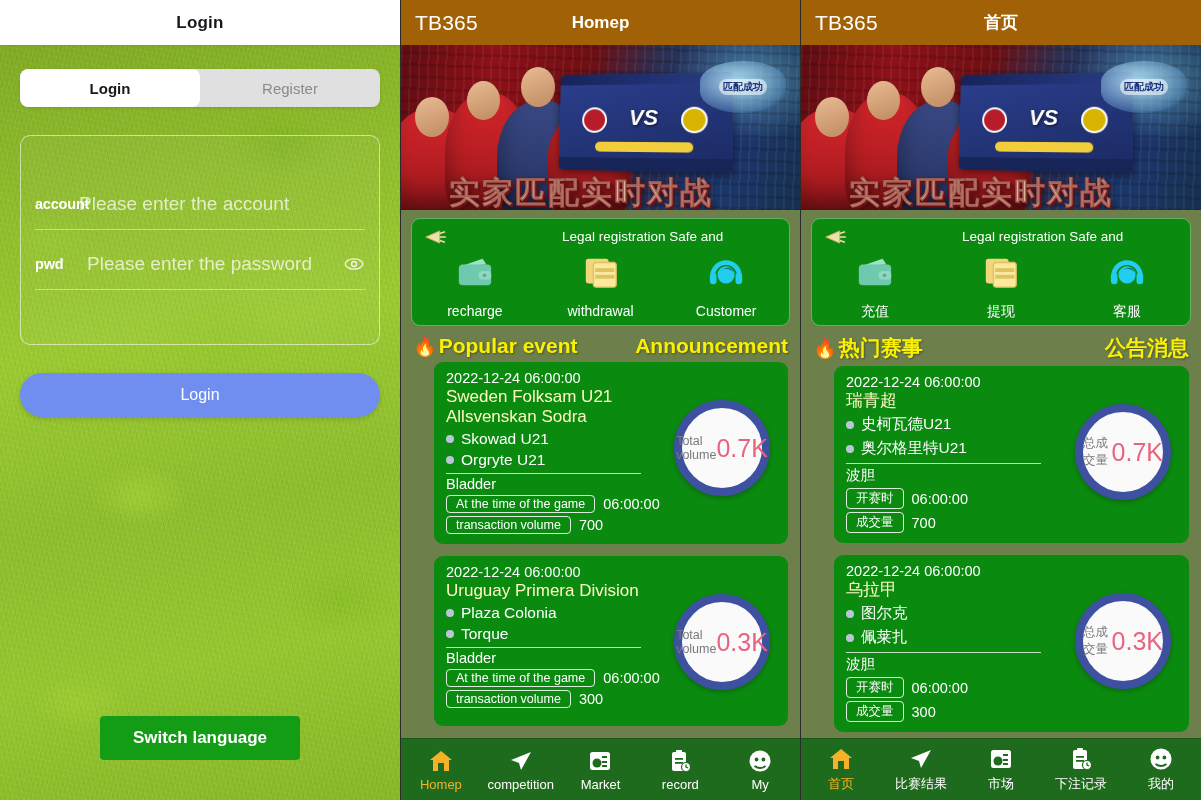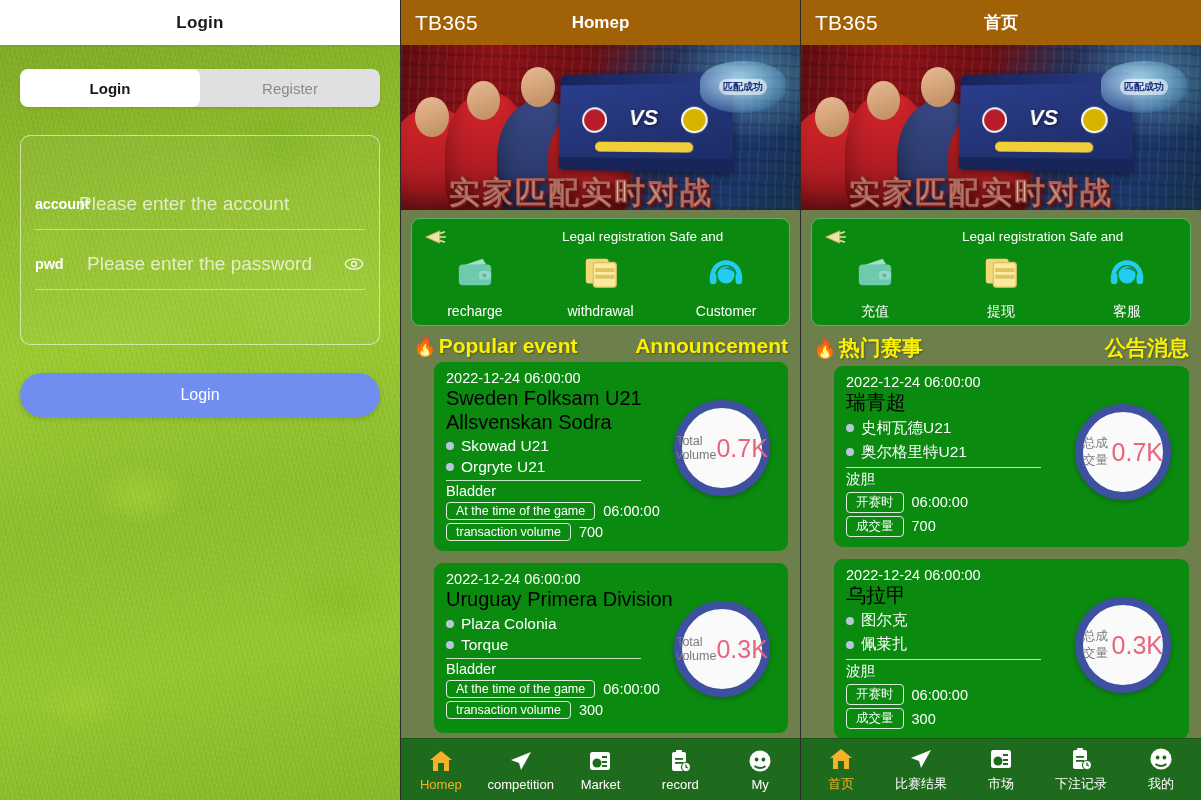--- a/index.html
+++ b/index.html
@@ -218,21 +218,21 @@
 
   
   .cards { padding: 0 12px; overflow: hidden; flex: 1; }
   .match-card {
     background: #0b8a10; border-radius: 9px; padding: 8px 12px 10px;
     margin-bottom: 12px; position: relative; min-height: 170px;
     cursor: pointer;
     margin-left: 21px;
   }
   .mc-date { font-size: 14.5px; color: #fff; margin-bottom: 1px; }
-  .mc-league { font-size: 20px; color: #000000; line-height: 1.18; max-width: 230px; }
+  .mc-league { font-size: 17px; color: #fef9c3; line-height: 1.18; max-width: 230px; }
   .mc-team { display: flex; align-items: center; gap: 7px; margin-top: 3px; }
   .mc-team .dot {
     width: 8px; height: 8px; border-radius: 50%;
     background: #b9c6d8; flex-shrink: 0;
   }
   .mc-team .nm { font-size: 15.5px; color: #fff; }
   .mc-rule {
     width: 195px; height: 1px; background: rgba(255,255,255,.75);
     margin: 4px 0 2px;
   }
@@ -298,20 +298,21 @@
             <ellipse cx="12" cy="12" rx="9.5" ry="5.6" fill="none" stroke="#ffffff" stroke-width="1.5"></ellipse>
             <circle cx="12" cy="12" r="2.7" fill="none" stroke="#ffffff" stroke-width="1.5"></circle>
           </svg>
         </div>
 
       </div>
 
       <button class="btn-login">Login</button>
     </div>
 
+    <button class="btn-lang">Switch language</button>
   </div>
 
   <div class="panel-app">
 
     <div class="app-header">
       <div class="app-brand">TB365</div>
       <div class="app-title">Homep</div>
     </div>
 
     <div class="banner">

